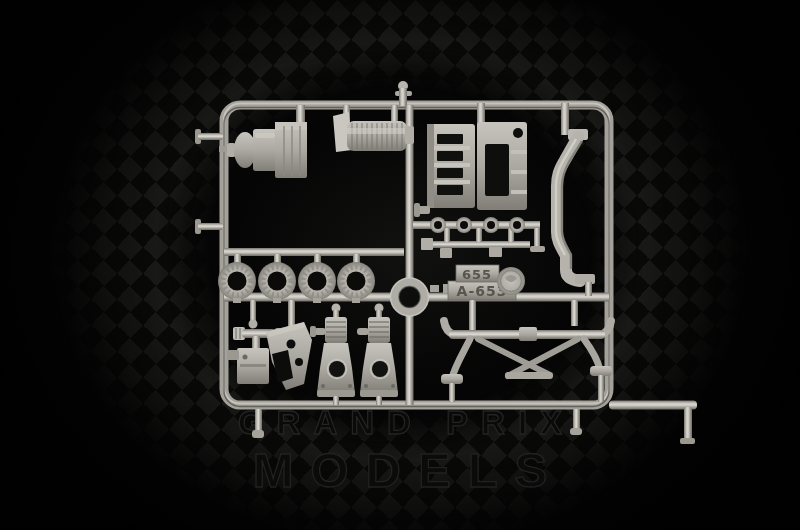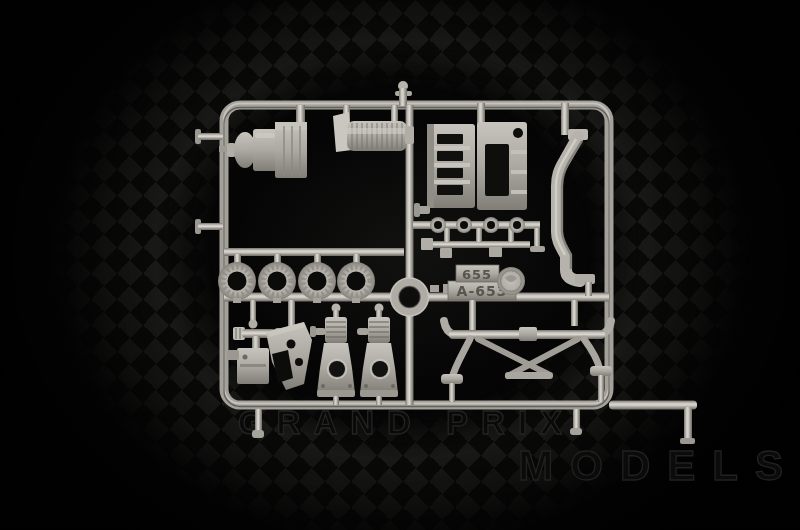--- a/index.html
+++ b/index.html
@@ -17,21 +17,21 @@
   .vignette{position:absolute;inset:0;
     background:radial-gradient(ellipse 430px 360px at 400px 252px,
         rgba(0,0,0,0) 55%, rgba(0,0,0,.55) 84%, rgba(0,0,0,.95) 100%);}
   .glow{position:absolute;inset:0;
     background:radial-gradient(ellipse 250px 190px at 408px 252px,
         rgba(130,128,118,.10), rgba(0,0,0,0) 70%);}
   
   .wm{position:absolute;left:0;width:100%;text-align:center;font-weight:700;
       color:#0a0a0a;-webkit-text-stroke:1.3px #242422;user-select:none;}
   .wm1{top:404px;font-size:33px;letter-spacing:13px;text-indent:13px;}
-  .wm2{top:442px;font-size:42px;letter-spacing:17px;text-indent:17px;color:#0b0b0b;text-align:right;
+  .wm2{top:442px;font-size:49px;letter-spacing:17px;text-indent:17px;color:#0b0b0b;
        -webkit-text-stroke:1.3px #222220;}
   svg{position:absolute;left:0;top:0;}
   .tagtxt{font-family:"DejaVu Sans",sans-serif;font-weight:700;fill:#57554c;}
 </style>
 </head>
 <body>
 
 <div id="stage">
 
   <div class="checkers"></div>

